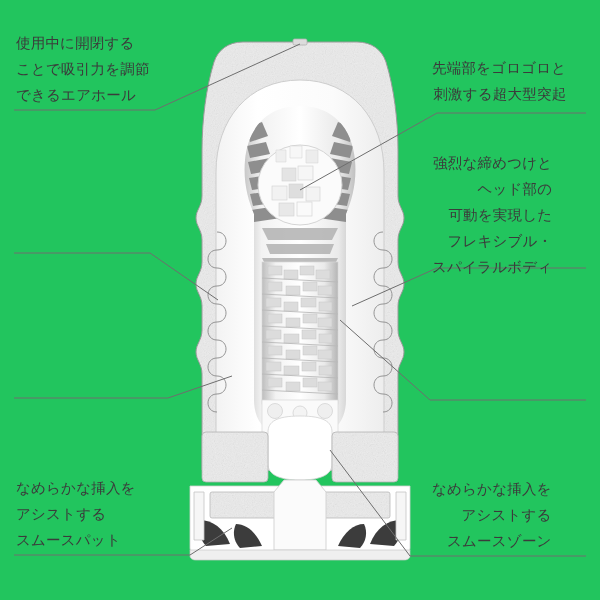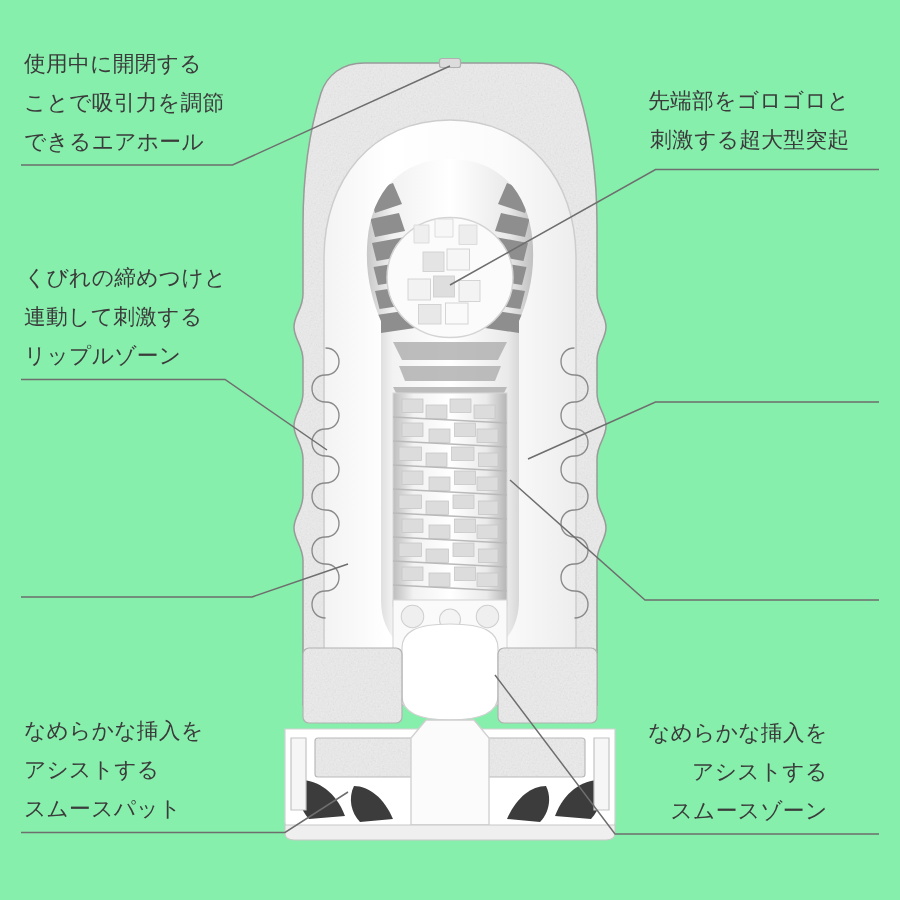--- a/index.html
+++ b/index.html
@@ -3,21 +3,21 @@
 <meta charset="utf-8">
 <style>
   html,body{margin:0;padding:0;}
   body{
     width:600px;height:600px;
     background:#ffffff;
     font-family:"Liberation Sans","DejaVu Sans",sans-serif;
     overflow:hidden;
     position:relative;
   }
-  #stage{position:relative;width:600px;height:600px;overflow:hidden;background:#86efac;}
+  #stage{position:relative;width:600px;height:600px;overflow:hidden;background:#22c55e;}
 
   
   .callout{
     position:absolute;
     color:#3b3b3b;
     font-size:14.5px;
     line-height:26px;
     letter-spacing:0.2px;
     white-space:pre-line;
     font-weight:400;
@@ -291,31 +291,33 @@
 
     <g>
       <path class="leader" d="M586,556 L410,556 L330,450"></path>
     </g>
   </svg>
 
   <div class="callout left" style="left:16px; top:30px;">使用中に開閉する
 ことで吸引力を調節
 できるエアホール</div>
 
-  <div class="callout left" style="left:16px; top:173px;">くびれの締めつけと
-連動して刺激する
-リップルゾーン</div>
 
 
   <div class="callout left" style="left:16px; top:475px;">なめらかな挿入を
 アシストする
 スムースパット</div>
 
   <div class="callout right" style="left:432px; top:55px;">先端部をゴロゴロと
 刺激する超大型突起</div>
 
+  <div class="callout right" style="left:432px; top:150px;">強烈な締めつけと
+ヘッド部の
+可動を実現した
+フレキシブル・
+スパイラルボディ</div>
 
 
   <div class="callout right" style="left:432px; top:476px;">なめらかな挿入を
 アシストする
 スムースゾーン</div>
 
 </div>
 
 </body></html>

